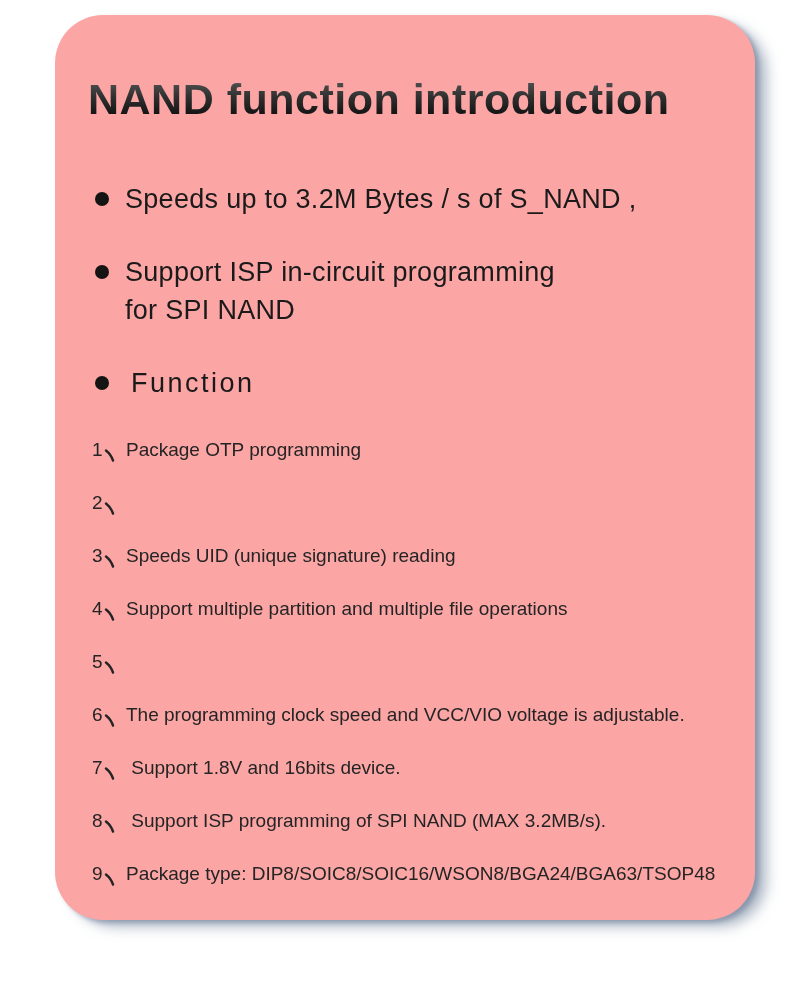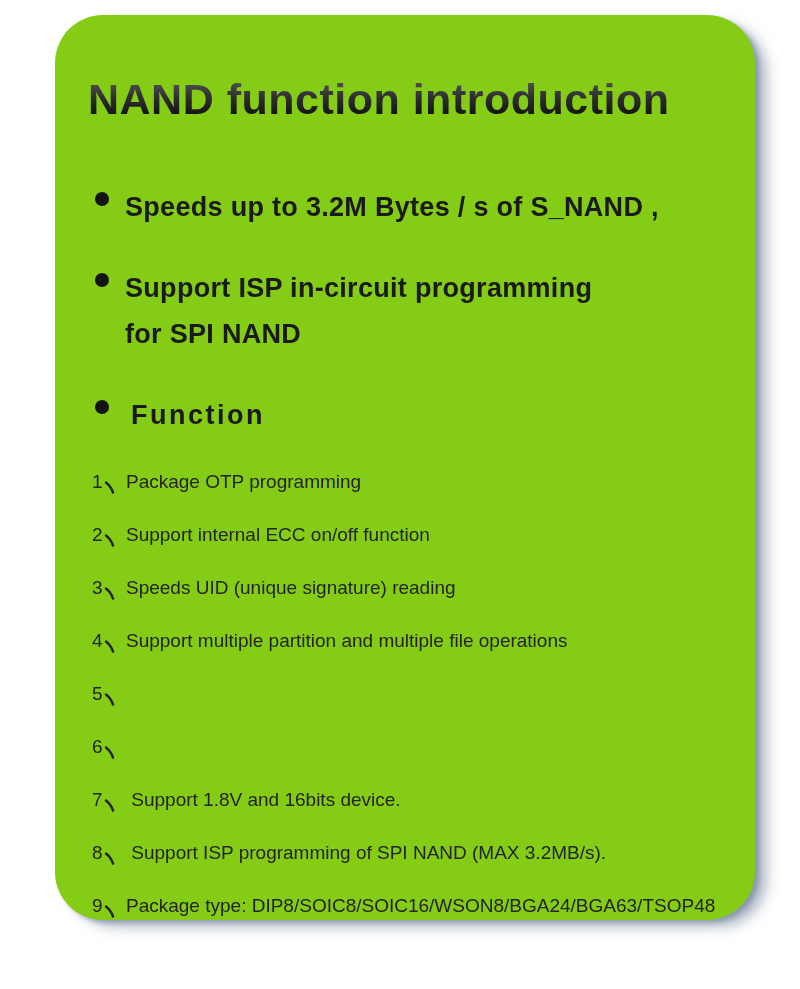--- a/index.html
+++ b/index.html
@@ -8,21 +8,21 @@
     background: #ffffff;
     font-family: "Liberation Sans", "DejaVu Sans", sans-serif;
     position: relative;
     overflow: hidden;
   }
   .card {
     position: absolute;
     left: 55px; top: 15px;
     width: 700px; height: 905px;
     box-sizing: border-box;
-    background: #84cc16;
+    background: #fca5a5;
     border-radius: 48px;
     padding: 58px 30px 0 33px;
     box-shadow: 4px 3px 4px rgba(100,118,146,0.45),
                 13px 8px 14px -2px rgba(100,118,146,0.55);
   }
   .title {
     margin: 0;
     font-size: 43px;
     line-height: 53px;
     font-weight: 800;
@@ -41,26 +41,25 @@
   .hl { display: flex; margin: 0 0 35px 7px; }
   .dot {
     flex: 0 0 auto;
     width: 14px; height: 14px;
     border-radius: 50%;
     background: #141414;
     margin: 12px 16px 0 0;
   }
   .hl-line {
     font-size: 27px;
-    font-weight: bold;
+    font-weight: normal;
     color: #1a1a1a;
     line-height: 38px;
     letter-spacing: 0.3px;
     white-space: pre-wrap;
-    margin-top: 8px;
   }
   .hl-function .hl-line { letter-spacing: 2.5px; padding-left: 6px; }
   .features {
     list-style: none;
     margin: 20px 0 0 4px;
     padding: 0;
   }
   .feature {
     display: flex;
     margin-bottom: 22px;
@@ -118,21 +117,20 @@
       <div class="ftext">Package OTP programming</div>
     </li>
 
     <li class="feature">
       <span class="marker">
         <span class="num">2</span>
         <span class="cjk-comma"><svg width="11" height="13" viewBox="0 0 11 13">
               <path d="M2 1.5 C4.5 3.5 7.5 7 9 11.5" fill="none" stroke="#242424" stroke-width="2.4" stroke-linecap="round"></path>
             </svg></span>
       </span>
-      <div class="ftext">Support internal ECC on/off function</div>
     </li>
 
     <li class="feature">
       <span class="marker">
         <span class="num">3</span>
         <span class="cjk-comma"><svg width="11" height="13" viewBox="0 0 11 13">
               <path d="M2 1.5 C4.5 3.5 7.5 7 9 11.5" fill="none" stroke="#242424" stroke-width="2.4" stroke-linecap="round"></path>
             </svg></span>
       </span>
       <div class="ftext">Speeds UID (unique signature) reading</div>
@@ -157,20 +155,21 @@
       </span>
     </li>
 
     <li class="feature">
       <span class="marker">
         <span class="num">6</span>
         <span class="cjk-comma"><svg width="11" height="13" viewBox="0 0 11 13">
               <path d="M2 1.5 C4.5 3.5 7.5 7 9 11.5" fill="none" stroke="#242424" stroke-width="2.4" stroke-linecap="round"></path>
             </svg></span>
       </span>
+      <div class="ftext">The programming clock speed and VCC/VIO voltage is adjustable.</div>
     </li>
 
     <li class="feature">
       <span class="marker">
         <span class="num">7</span>
         <span class="cjk-comma"><svg width="11" height="13" viewBox="0 0 11 13">
               <path d="M2 1.5 C4.5 3.5 7.5 7 9 11.5" fill="none" stroke="#242424" stroke-width="2.4" stroke-linecap="round"></path>
             </svg></span>
       </span>
       <div class="ftext"> Support 1.8V and 16bits device.</div>

